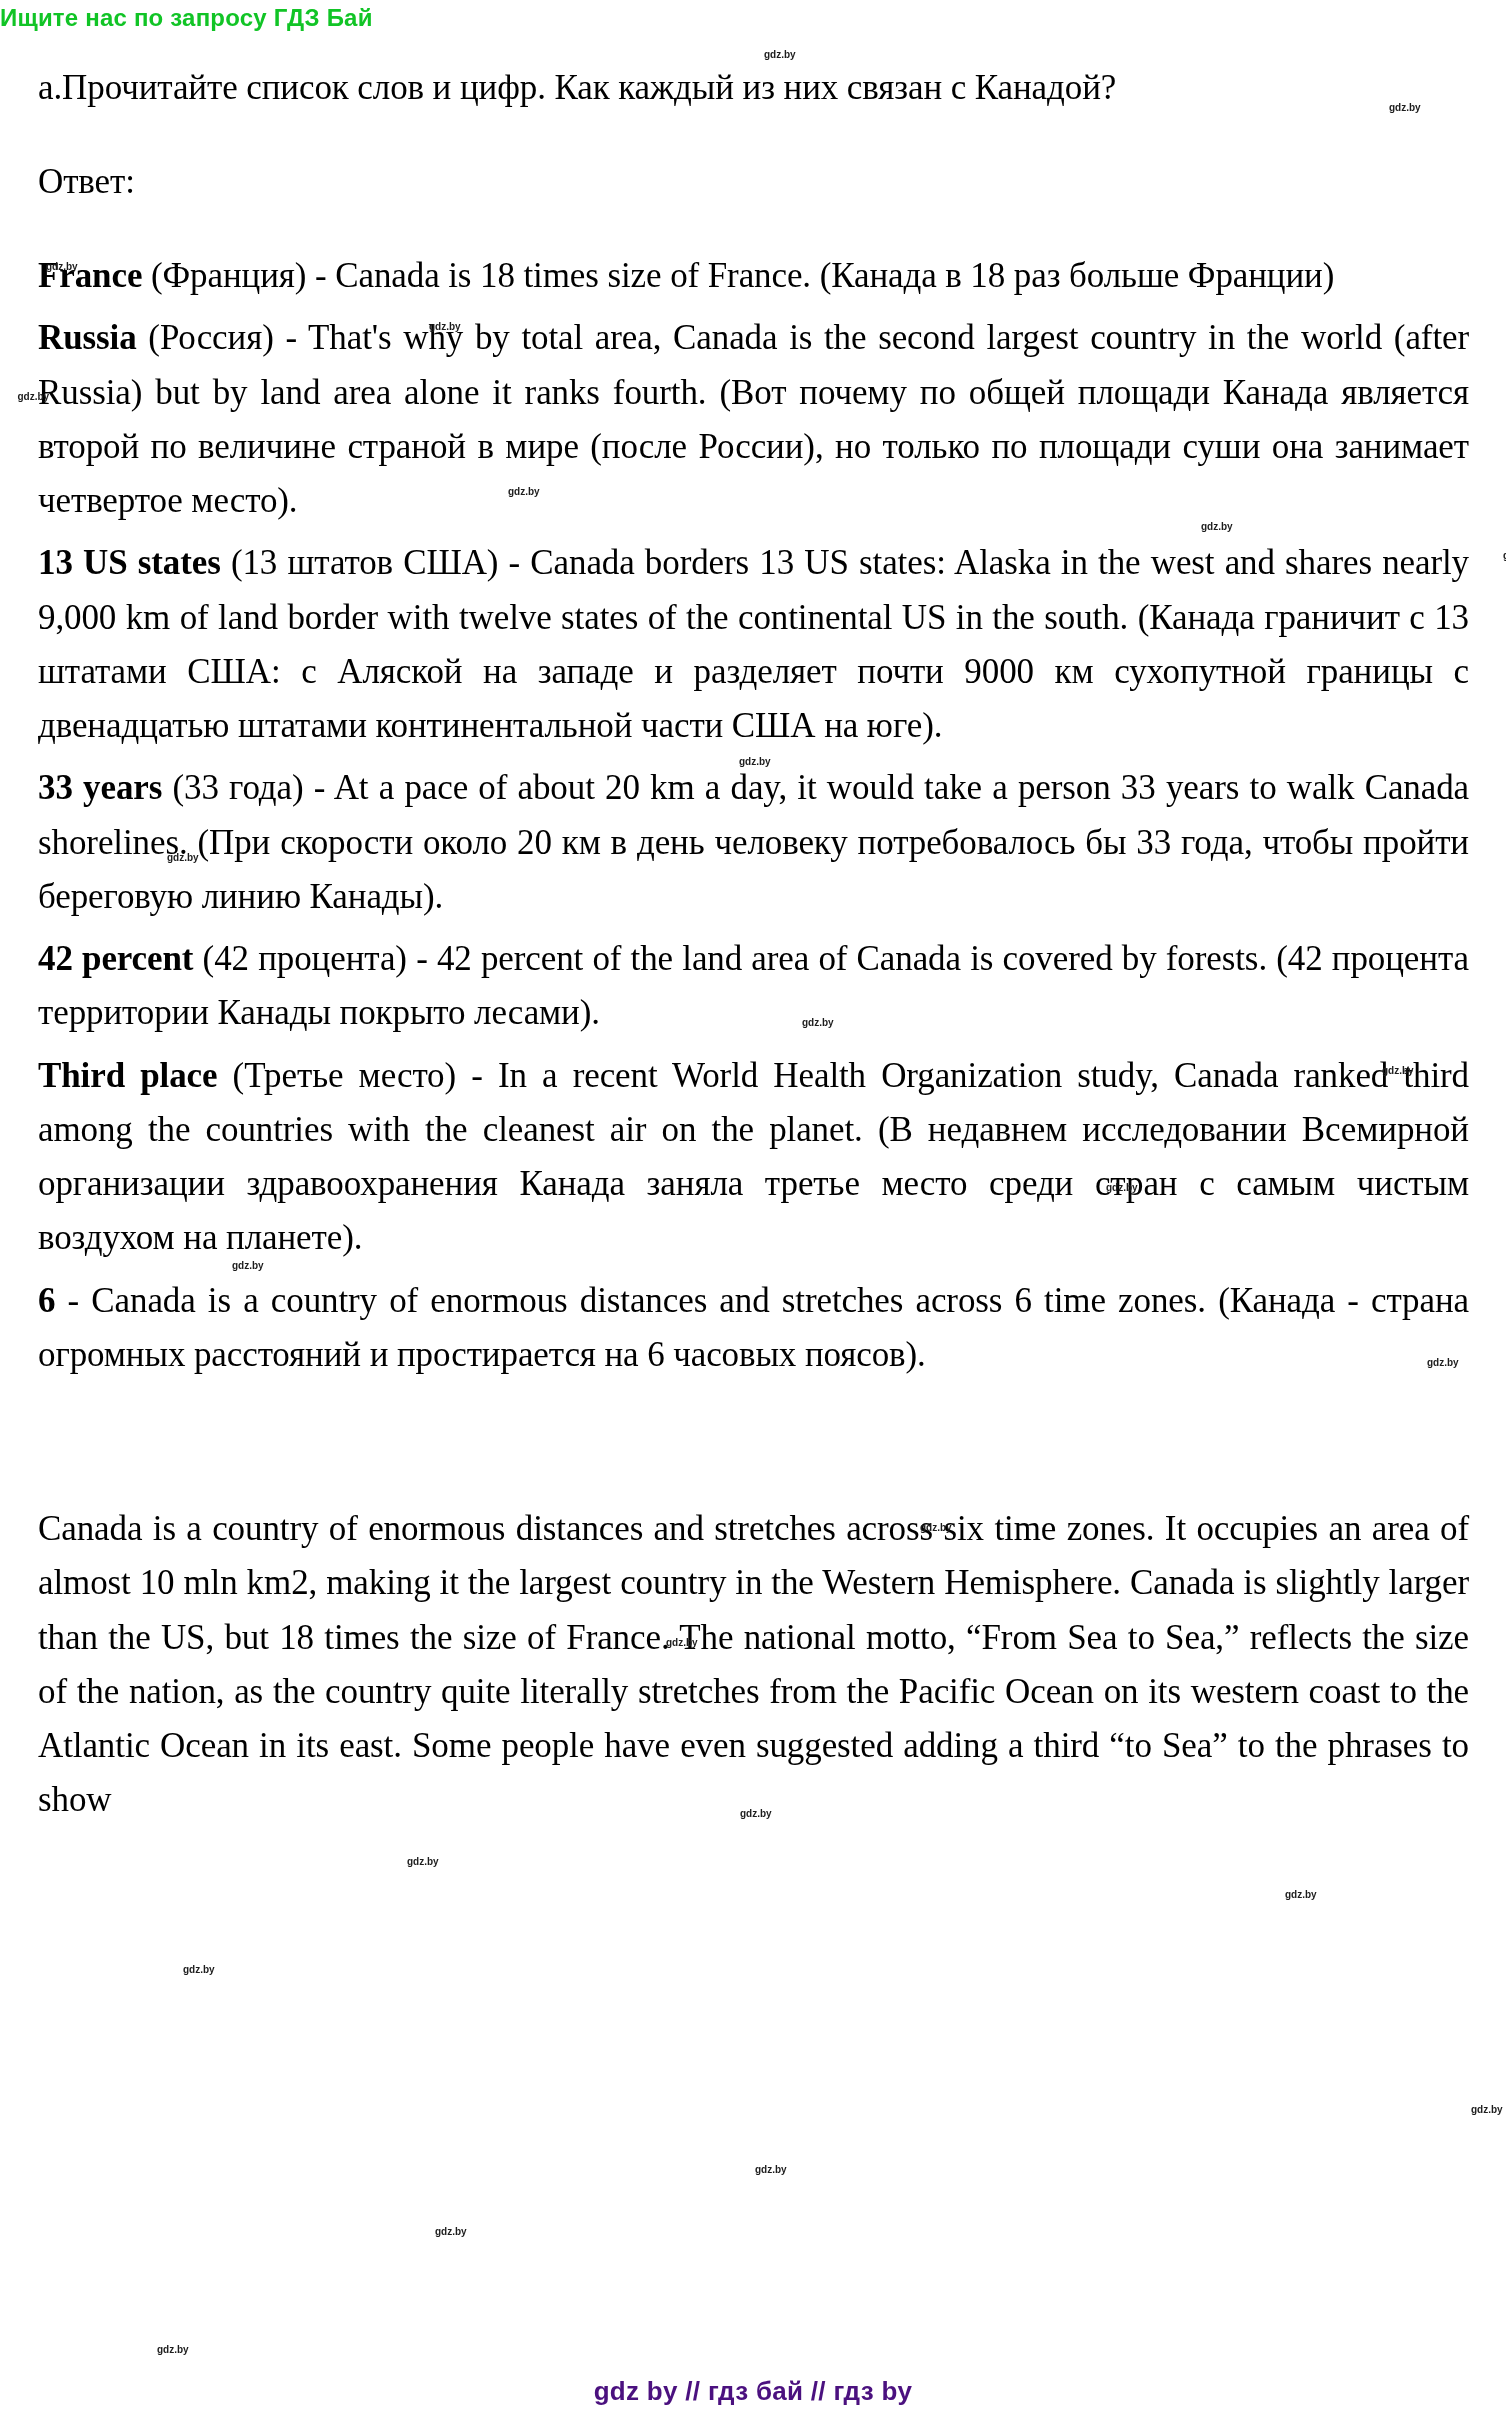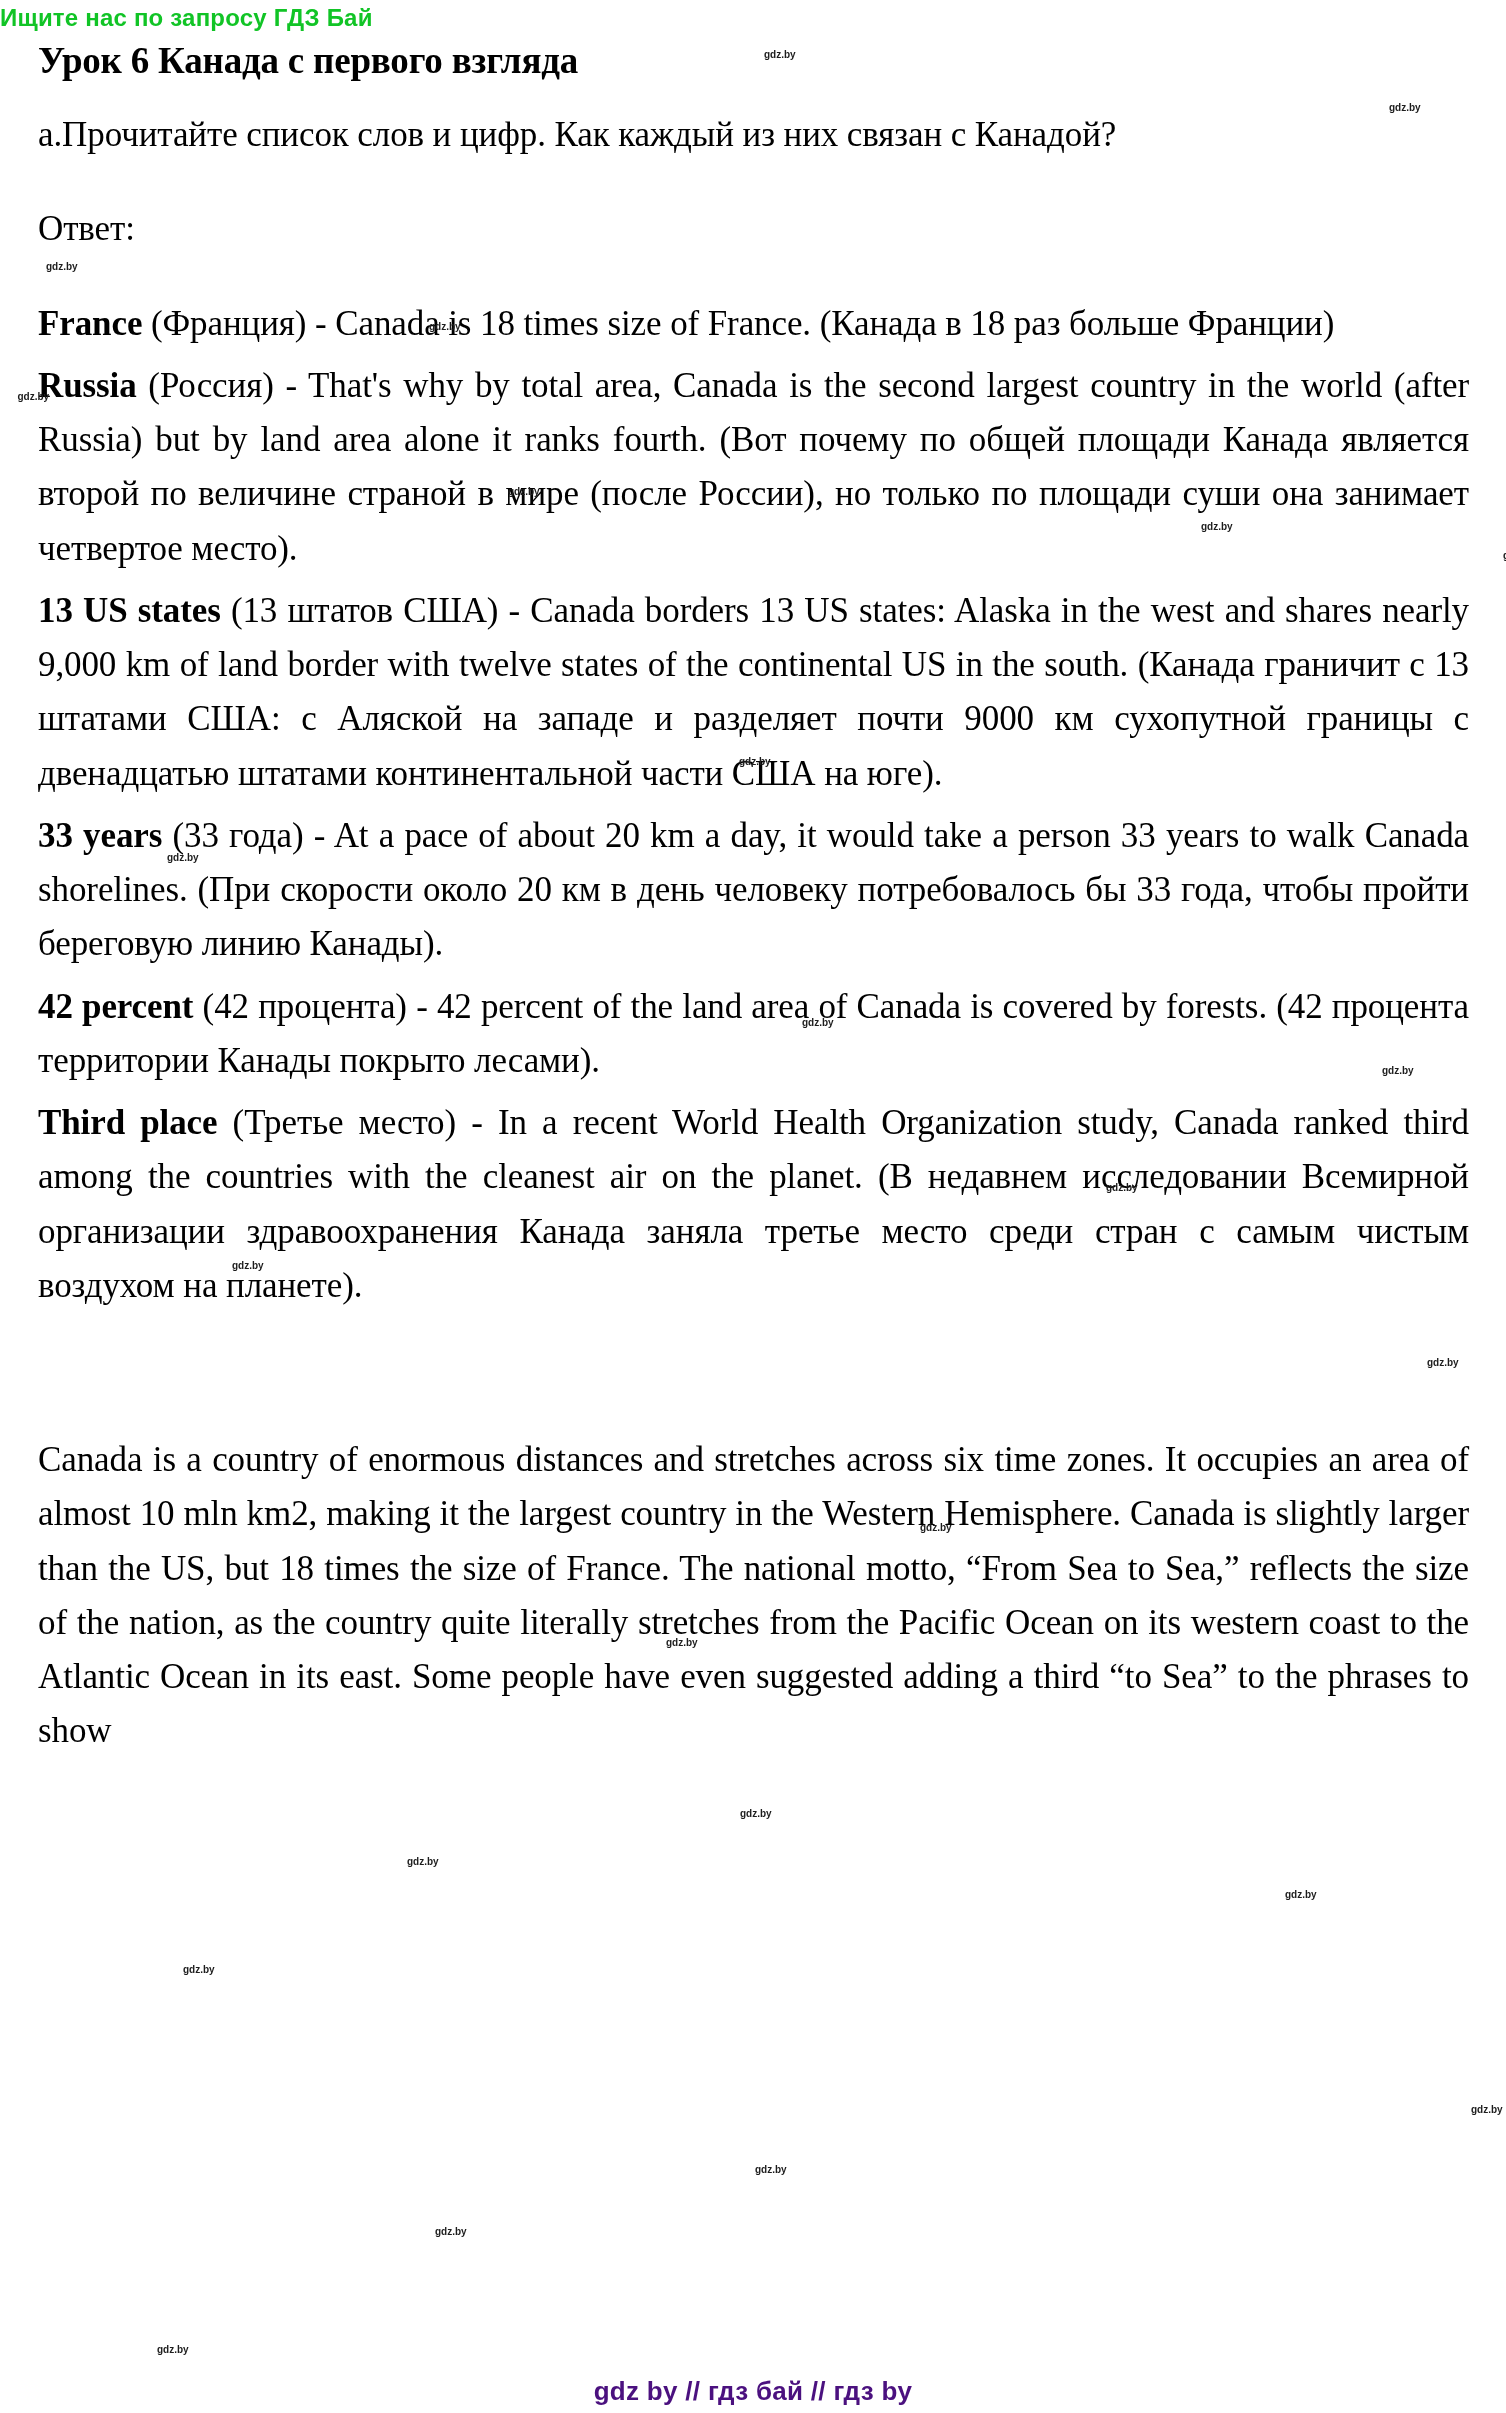--- a/index.html
+++ b/index.html
@@ -115,21 +115,20 @@
 </style>
 </head>
 <body>
 
 <div class="promo-bar">
   <span class="promo-text" style="color: rgb(17, 196, 38);">Ищите нас по запросу ГДЗ Бай</span>
 </div>
 
 <div class="page">
 
-  <h1 class="doc-title">Урок 6 Канада с первого взгляда</h1>
 
 
   <div class="spacer-sm"></div>
 
   <p class="para last-line-left">a.Прочитайте список слов и цифр. Как каждый из них связан с Канадой?</p>
 
   <div class="spacer-md"></div>
 
   <p class="para last-line-left answer-label">Ответ:</p>
 
@@ -140,20 +139,21 @@
   <p class="para last-line-left"><span class="lead">Russia</span><span> (Россия) - That's why by total area, Canada is the second largest country in the world (after Russia) but by land area alone it ranks fourth. (Вот почему по общей площади Канада является второй по величине страной в мире (после России), но только по площади суши она занимает четвертое место).</span></p>
 
   <p class="para last-line-left"><span class="lead">13 US states</span><span> (13 штатов США) - Canada borders 13 US states: Alaska in the west and shares nearly 9,000 km of land border with twelve states of the continental US in the south. (Канада граничит с 13 штатами США: с Аляской на западе и разделяет почти 9000 км сухопутной границы с двенадцатью штатами континентальной части США на юге).</span></p>
 
   <p class="para last-line-left"><span class="lead">33 years</span><span> (33 года) - At a pace of about 20 km a day, it would take a person 33 years to walk Canada shorelines. (При скорости около 20 км в день человеку потребовалось бы 33 года, чтобы пройти береговую линию Канады).</span></p>
 
   <p class="para last-line-left"><span class="lead">42 percent</span><span> (42 процента) - 42 percent of the land area of Canada is covered by forests. (42 процента территории Канады покрыто лесами).</span></p>
 
   <p class="para last-line-left"><span class="lead">Third place</span><span> (Третье место) - In a recent World Health Organization study, Canada ranked third among the countries with the cleanest air on the planet. (В недавнем исследовании Всемирной организации здравоохранения Канада заняла третье место среди стран с самым чистым воздухом на планете).</span></p>
 
+  <p class="para last-line-left"><span class="lead">6</span><span> - Canada is a country of enormous distances and stretches across 6 time zones. (Канада - страна огромных расстояний и простирается на 6 часовых поясов).</span></p>
 
   <div class="spacer-xl"></div>
 
 
   <div class="spacer-lg"></div>
 
   <p class="para">Canada is a country of enormous distances and stretches across six time zones. It occupies an area of almost 10 mln km2, making it the largest country in the Western Hemisphere. Canada is slightly larger than the US, but 18 times the size of France. The national motto, “From Sea to Sea,” reflects the size of the nation, as the country quite literally stretches from the Pacific Ocean on its western coast to the Atlantic Ocean in its east. Some people have even suggested adding a third “to Sea” to the phrases to show</p>
 
 </div>
 

